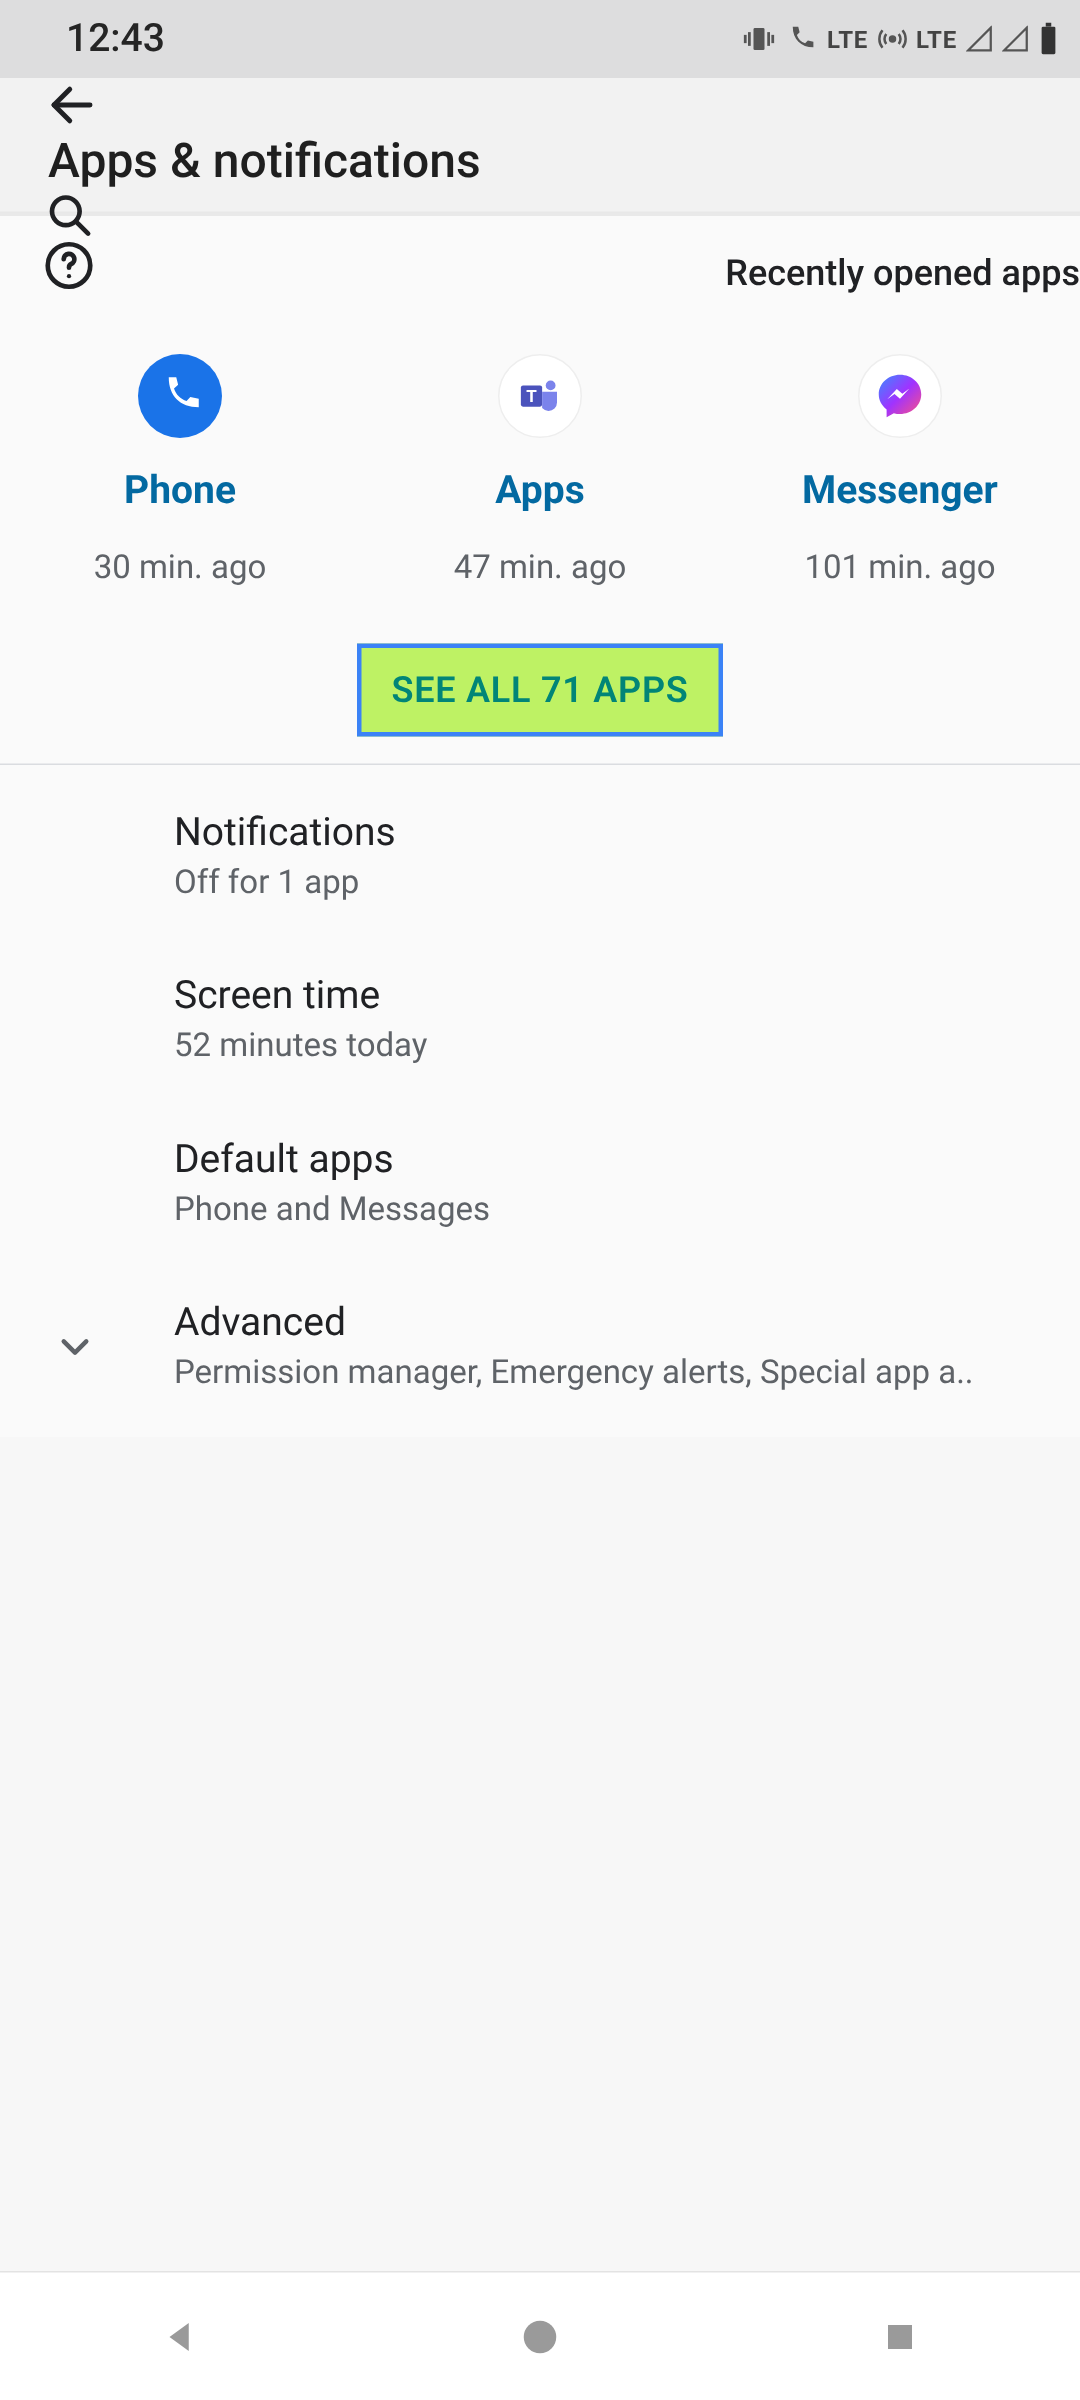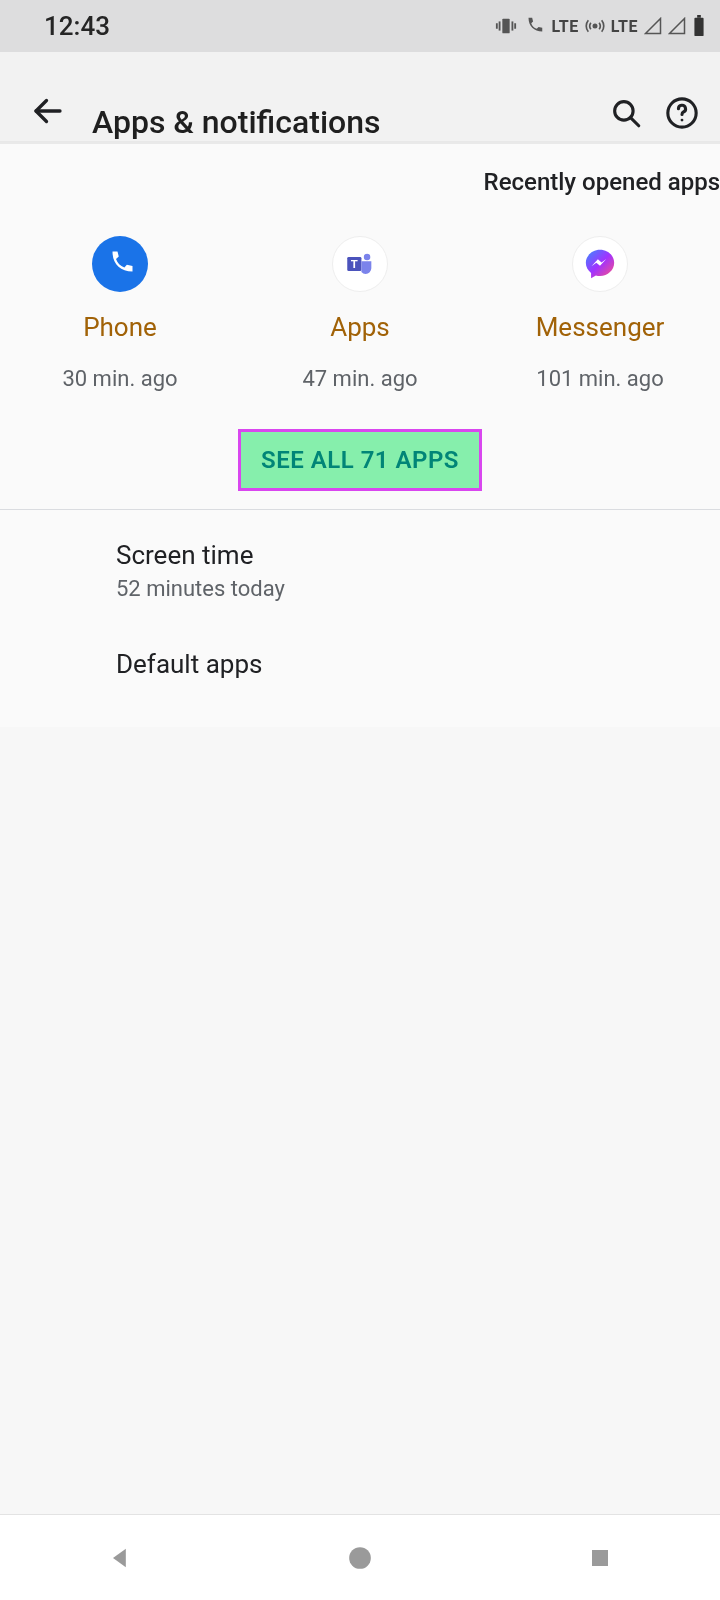--- a/index.html
+++ b/index.html
@@ -24,23 +24,24 @@
     }
     .status-time { font-size: 26px; font-weight: 500; color:#252525;margin-left:12px; }
     .status-icons { display: flex; align-items: center; gap: 6px; font-size: 20px; color:#444;}
     .status-icons .lte { font-size: 16px; font-weight: 700; letter-spacing: .5px;}
     .status-icons svg { display:block; }
     
     .app-bar {
       height: 90px;
       background: #f2f2f2;
       display: flex;
-      align-items: flex-end;
+      align-items: flex-start;
       padding: 0 10px 0 18px;
       border-bottom: 1px solid #e8e8e8;
+      flex-direction: column;
     }
     .back-btn {
       width: 60px; height: 60px; display:flex; align-items:center; justify-content:center;
     }
     .app-title { font-size: 32px; font-weight: 500; margin-left: 14px; flex:1; color:#1f1f1f;}
     .icon-btn { width:56px; height:56px; display:flex; align-items:center; justify-content:center; }
     
     .thin-sep { height: 2px; background: #e9e9e9; }
     
     .content { background:#fafafa; }
@@ -64,31 +65,31 @@
       gap: 6px;
     }
     .app-icon {
       width: 56px; height:56px; border-radius:50%;
       display:flex; align-items:center; justify-content:center;
       margin-bottom: 14px;
     }
     .phone-icon { background:#1a73e8; }
     .teams-icon { background:#fff; border:1px solid #eee; }
     .messenger-icon { background:#fff; border:1px solid #eee; }
-    .app-name { font-size: 26px; font-weight:400; color:#a16207; }
+    .app-name { font-size: 26px; font-weight:700; color:#0369a1; }
     .app-sub { font-size: 22px; color:#5f6368; margin-top:18px;text-align:right;}
     .see-all-wrap { display:flex; justify-content:center; padding: 0 0 18px 0; margin-top:12px;}
     .see-all {
-      border: 3px solid #d946ef;
+      border: 3px solid #3b82f6;
       padding: 14px 20px;
       color:#018577;
       font-size: 24px;
       font-weight:600;
       letter-spacing: .5px;
-      background:#86efac;
+      background:#bef264;
     }
     .divider { height:1px; background:#dadce0; }
     .list { padding: 6px 0; }
     .list-item {
       display:flex;
       align-items:flex-start;
       padding: 24px 24px 24px 116px;
       position:relative;
       min-height: 96px;
     }
@@ -235,34 +236,52 @@
   </div>
 
   <div class="see-all-wrap">
     <div class="see-all">SEE ALL 71 APPS</div>
   </div>
 
   <div class="divider"></div>
 
   <div class="list">
 
+    <div class="list-item">
+      <div class="texts">
+        <div class="li-title">Notifications</div>
+        <div class="li-sub">Off for 1 app</div>
+      </div>
+    </div>
 
     <div class="list-item">
       <div class="texts">
         <div class="li-title">Screen time</div>
         <div class="li-sub">52 minutes today</div>
       </div>
     </div>
 
     <div class="list-item">
       <div class="texts">
         <div class="li-title">Default apps</div>
-      </div>
-    </div>
-
+        <div class="li-sub">Phone and Messages</div>
+      </div>
+    </div>
+
+    <div class="list-item">
+      <div class="chevron-slot">
+        <svg width="30" height="30" viewBox="0 0 24 24" fill="none" stroke="#5f6368" stroke-width="2.4" stroke-linecap="round" stroke-linejoin="round">
+            <polyline points="6 9 12 15 18 9"></polyline>
+          </svg>
+      </div>
+      <div class="texts">
+        <div class="li-title">Advanced</div>
+        <div class="li-sub truncate">Permission manager, Emergency alerts, Special app a..</div>
+      </div>
+    </div>
 
   </div>
 </div>
 
 <div class="nav-bar">
   <div class="nav-btn">
     <svg width="28" height="28" viewBox="0 0 24 24" fill="#9a9a9a">
         <path d="M17 4v16L6 12 17 4z"></path>
       </svg>
   </div>

